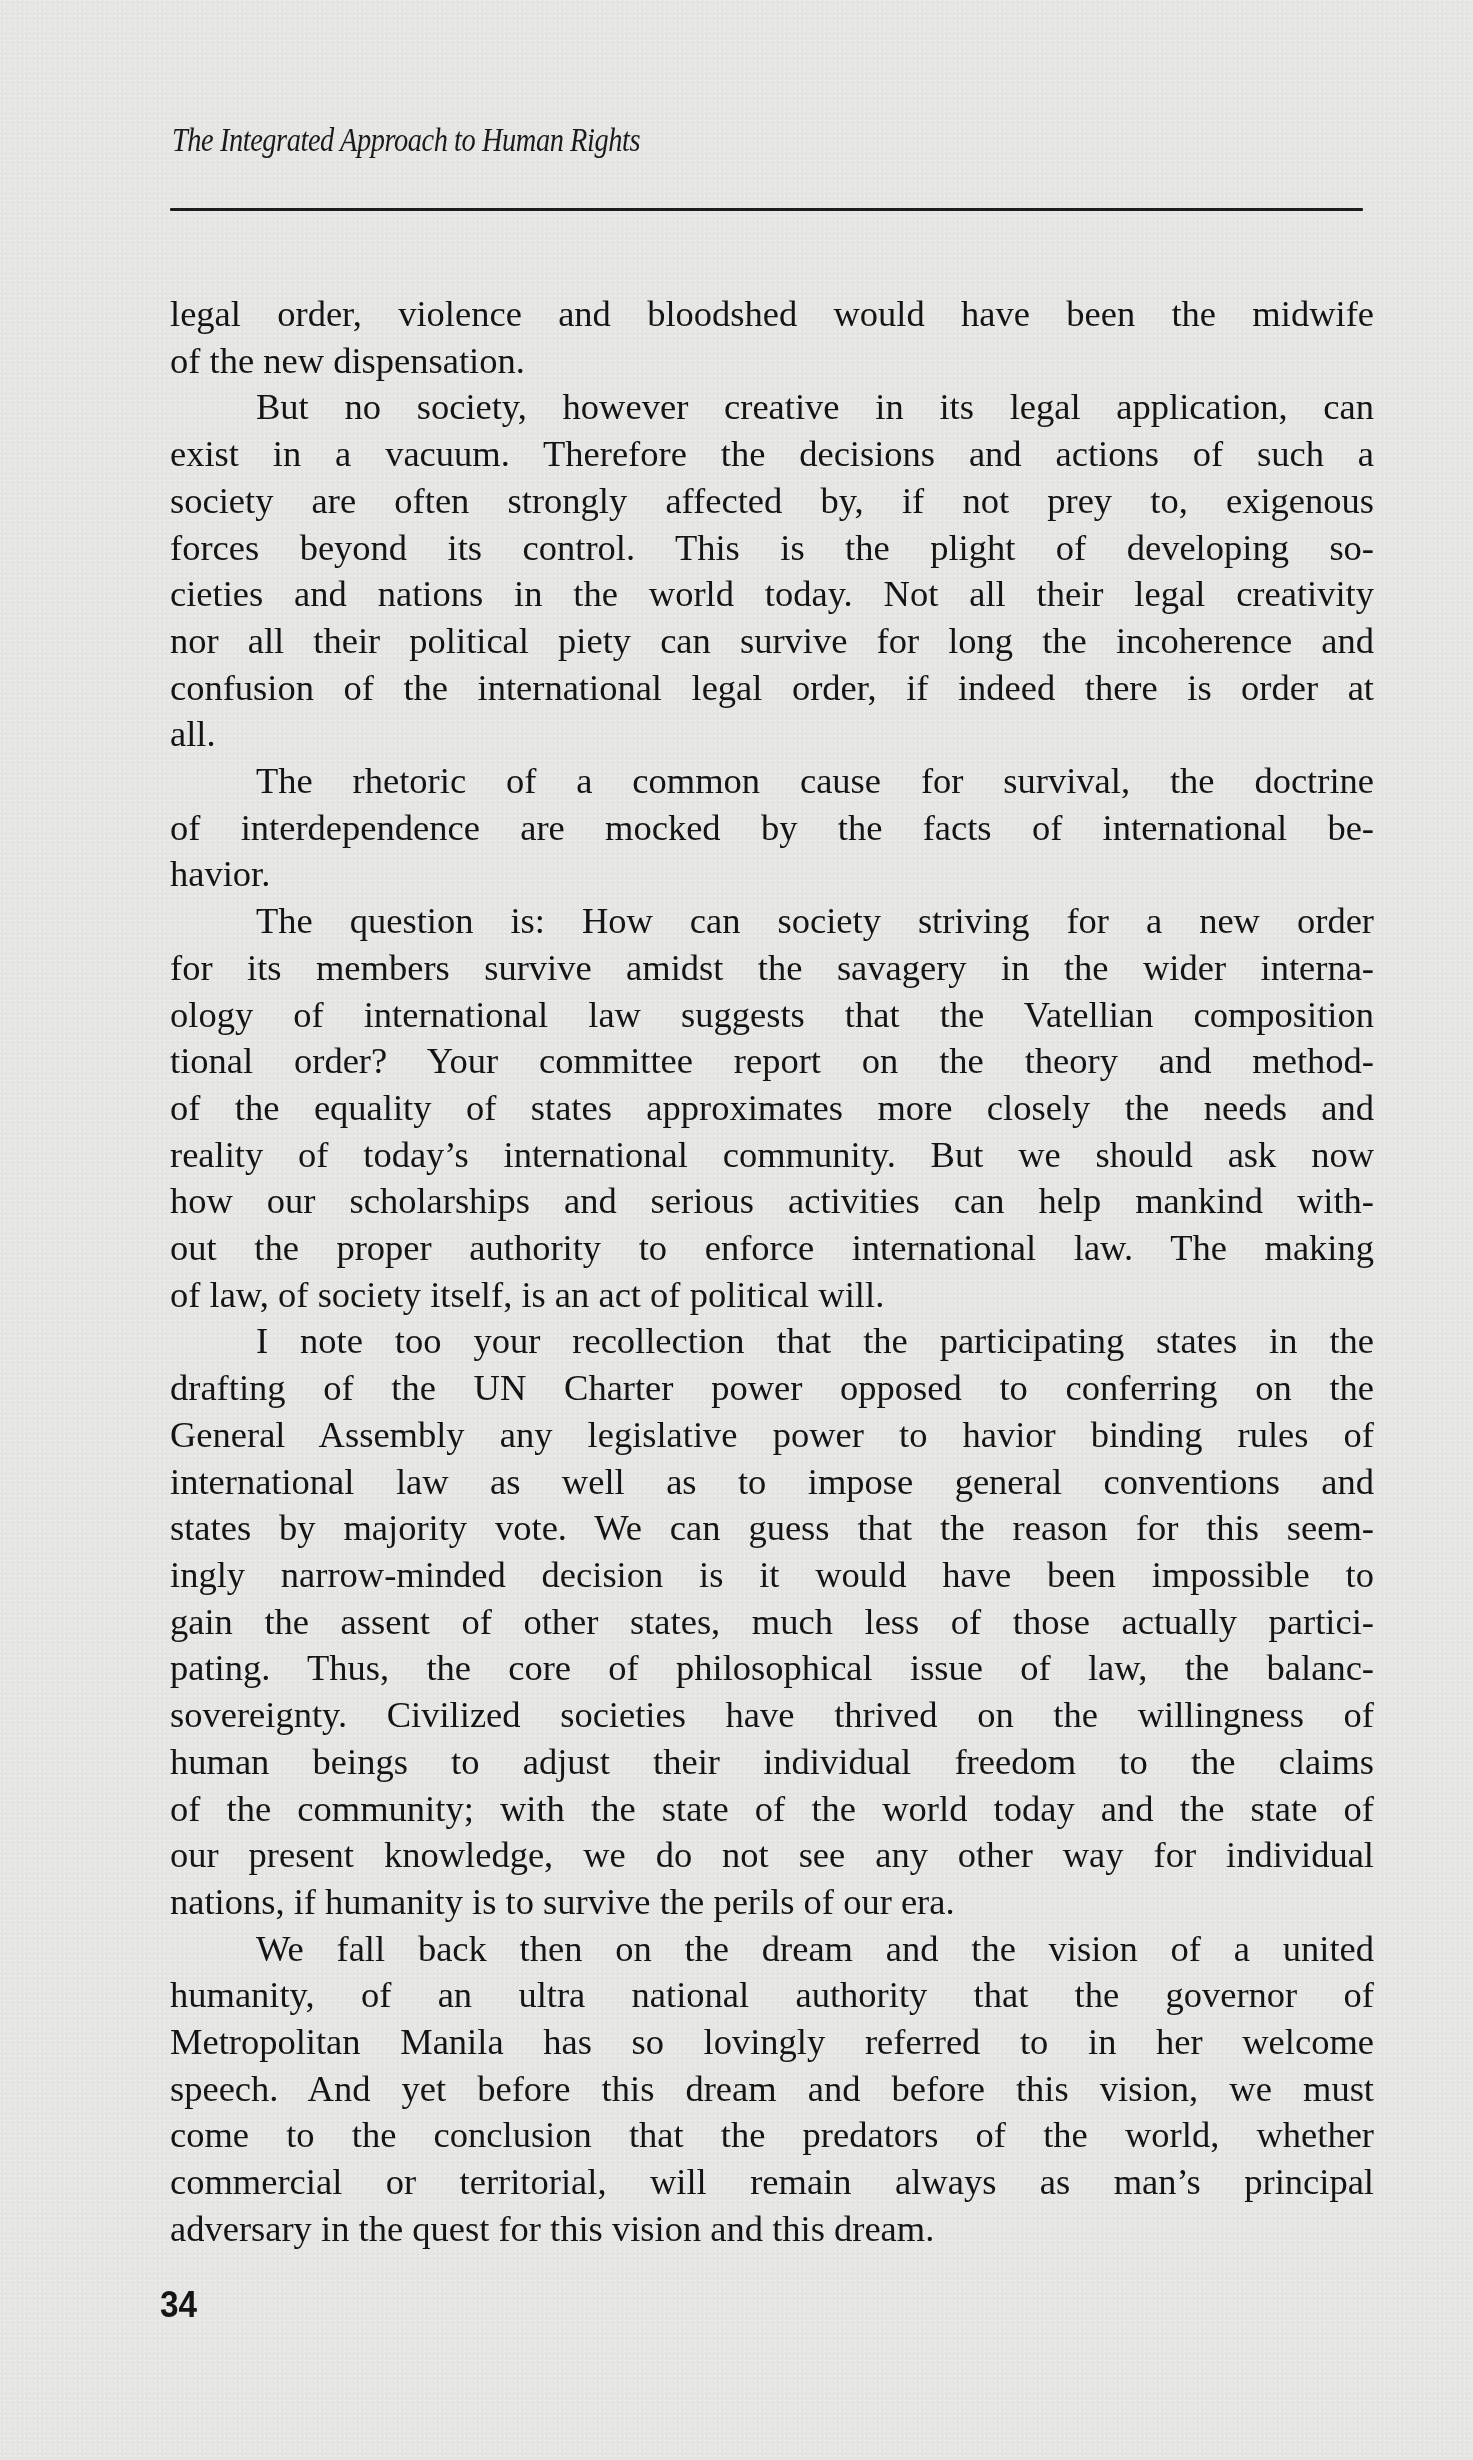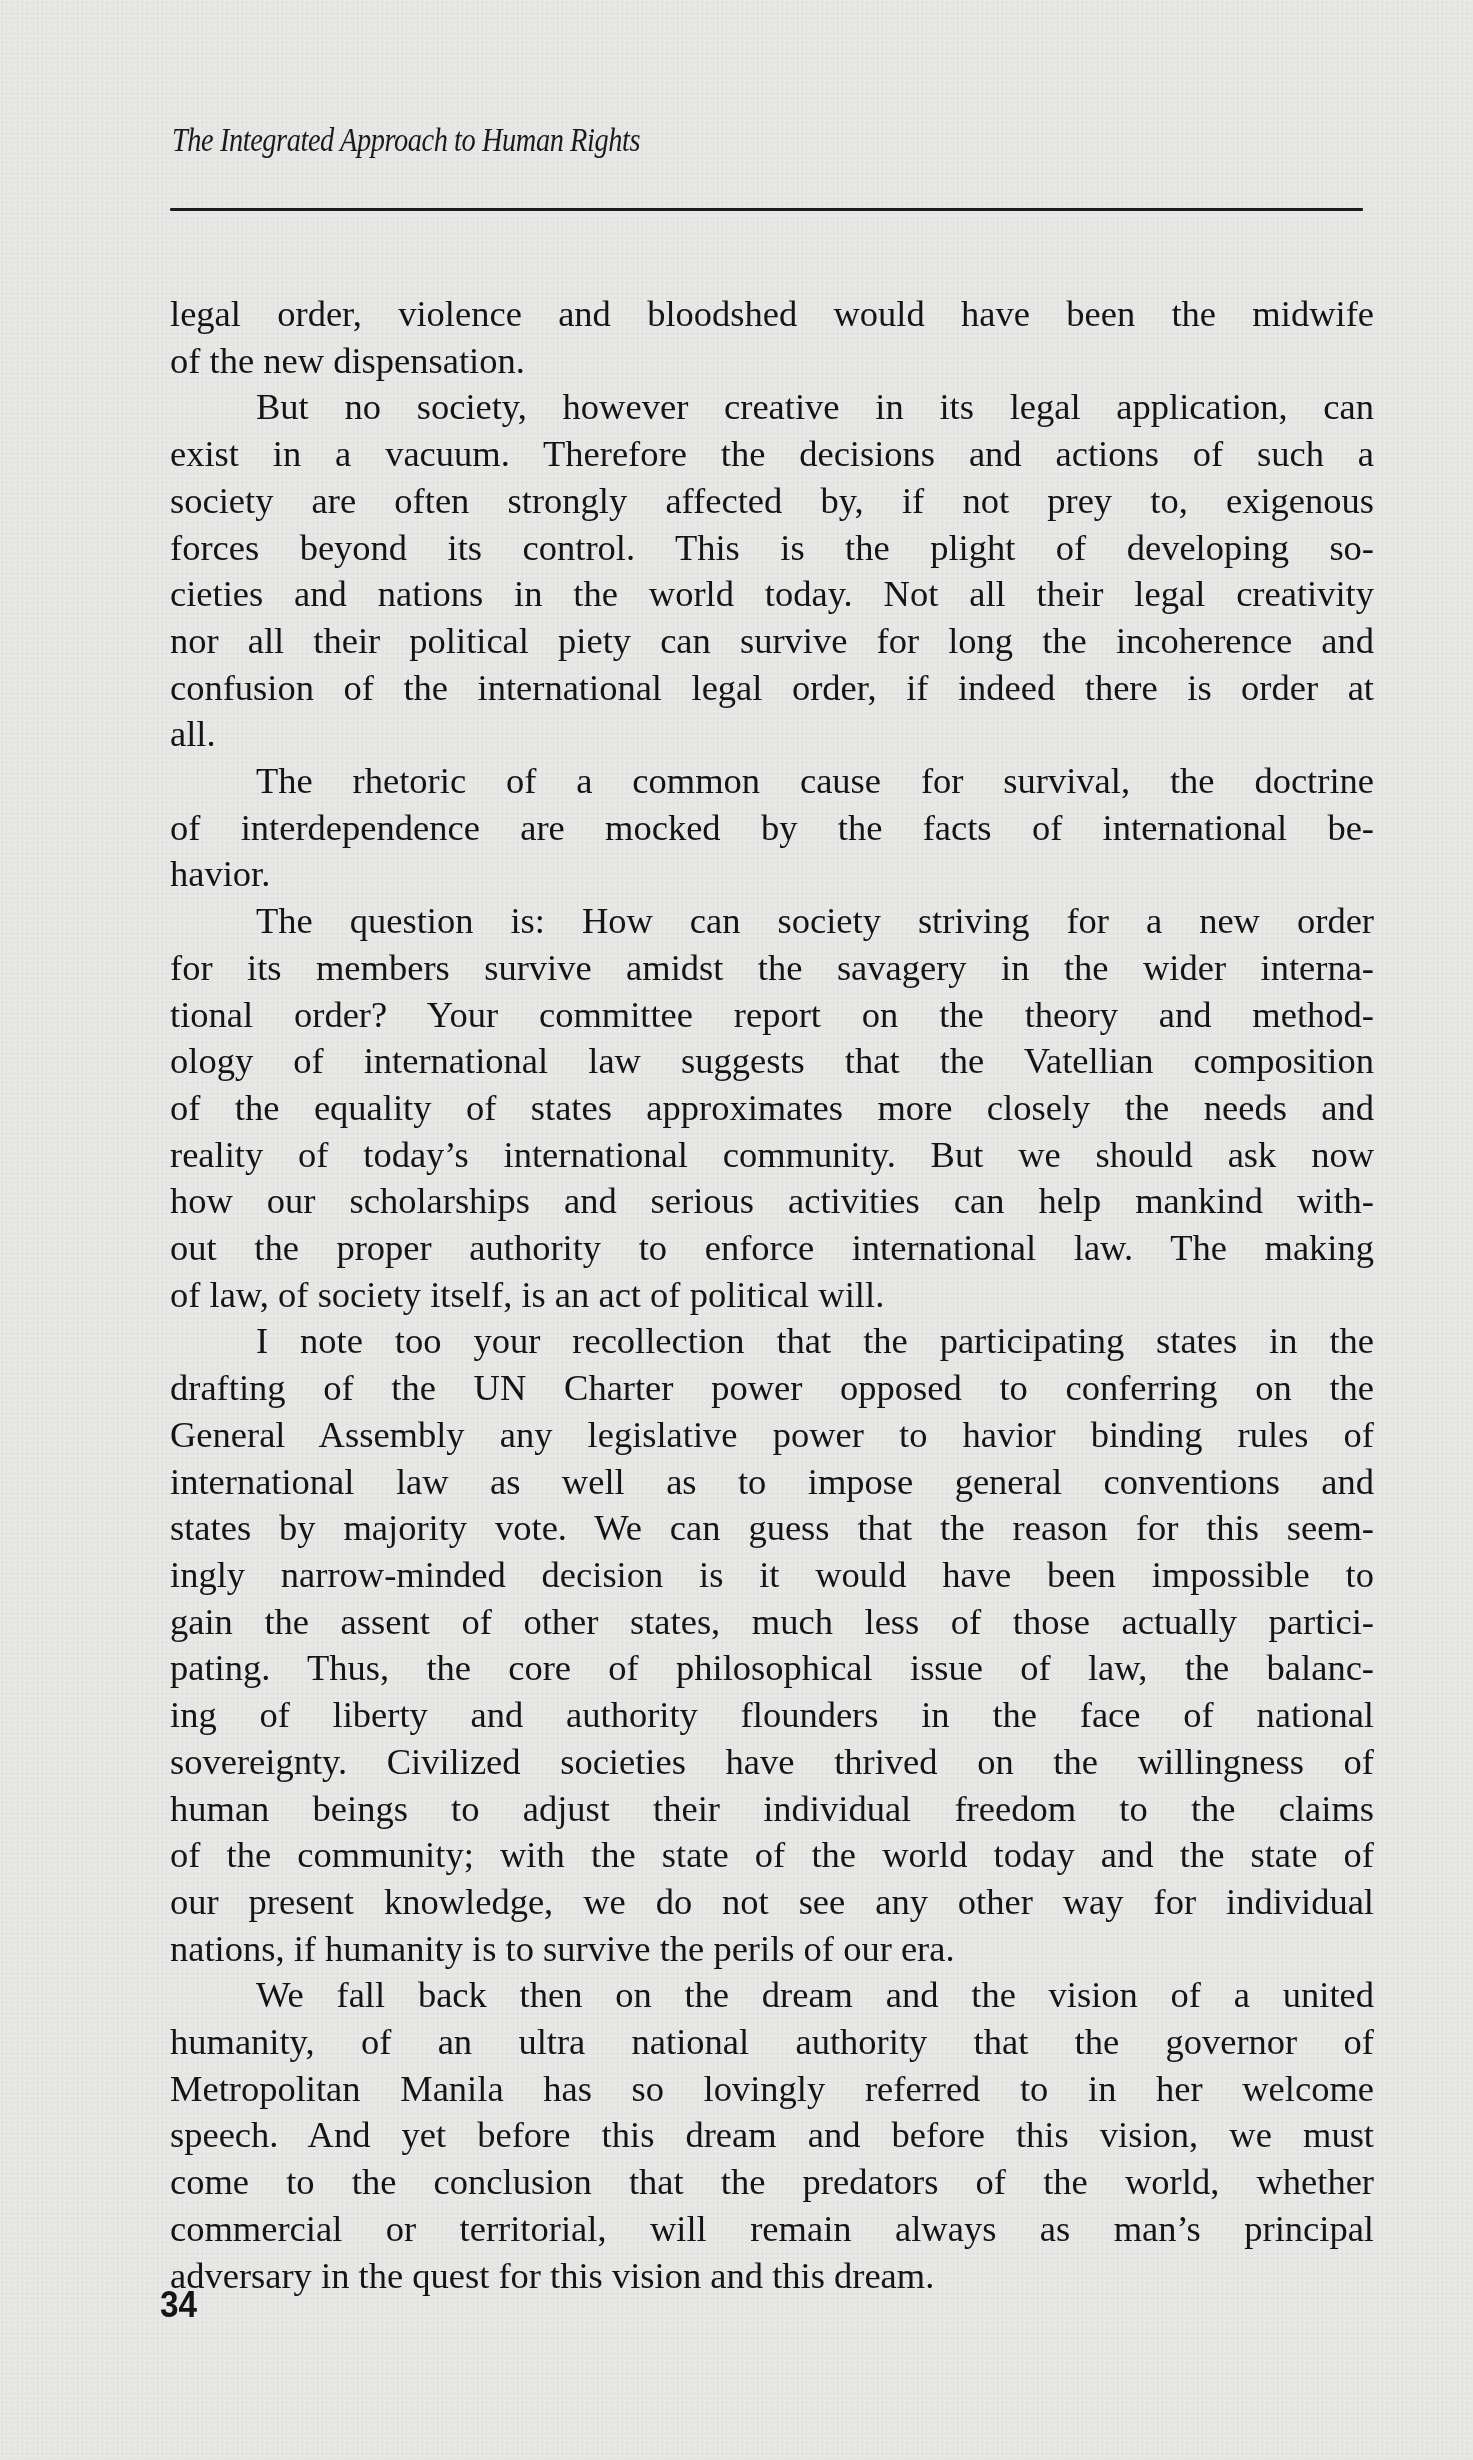--- a/index.html
+++ b/index.html
@@ -108,39 +108,38 @@
 
     <div>
       <span class="line indent">The rhetoric of a common cause for survival, the doctrine</span>
       <span class="line">of interdependence are mocked by the facts of international be-</span>
       <span class="line last">havior.</span>
     </div>
 
     <div>
       <span class="line indent">The question is: How can society striving for a new order</span>
       <span class="line">for its members survive amidst the savagery in the wider interna-</span>
+      <span class="line">ology of international law suggests that the Vatellian composition</span>
       <span class="line">tional order? Your committee report on the theory and method-</span>
-      <span class="line">ology of international law suggests that the Vatellian composition</span>
       <span class="line">of the equality of states approximates more closely the needs and</span>
       <span class="line">reality of today’s international community. But we should ask now</span>
       <span class="line">how our scholarships and serious activities can help mankind with-</span>
       <span class="line">out the proper authority to enforce international law. The making</span>
       <span class="line last">of law, of society itself, is an act of political will.</span>
     </div>
 
     <div>
       <span class="line indent">I note too your recollection that the participating states in the</span>
       <span class="line">drafting of the UN Charter power opposed to conferring on the</span>
       <span class="line">General Assembly any legislative power to havior binding rules of</span>
       <span class="line">international law as well as to impose general conventions and</span>
       <span class="line">states by majority vote. We can guess that the reason for this seem-</span>
       <span class="line">ingly narrow-minded decision is it would have been impossible to</span>
       <span class="line">gain the assent of other states, much less of those actually partici-</span>
       <span class="line">pating. Thus, the core of philosophical issue of law, the balanc-</span>
-      <span class="line">ing of liberty and authority flounders in the face of national</span>
       <span class="line">sovereignty. Civilized societies have thrived on the willingness of</span>
       <span class="line">human beings to adjust their individual freedom to the claims</span>
       <span class="line">of the community; with the state of the world today and the state of</span>
       <span class="line">our present knowledge, we do not see any other way for individual</span>
       <span class="line last">nations, if humanity is to survive the perils of our era.</span>
     </div>
 
     <div>
       <span class="line indent">We fall back then on the dream and the vision of a united</span>
       <span class="line">humanity, of an ultra national authority that the governor of</span>

